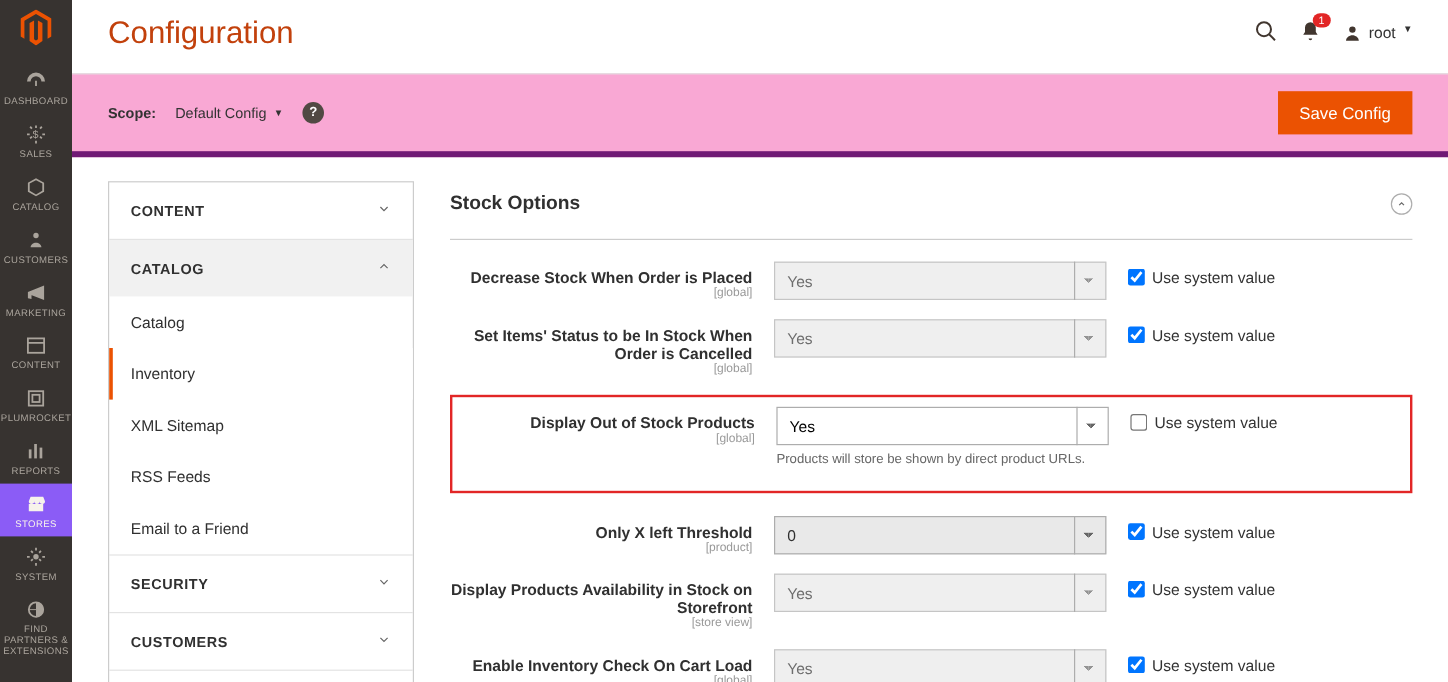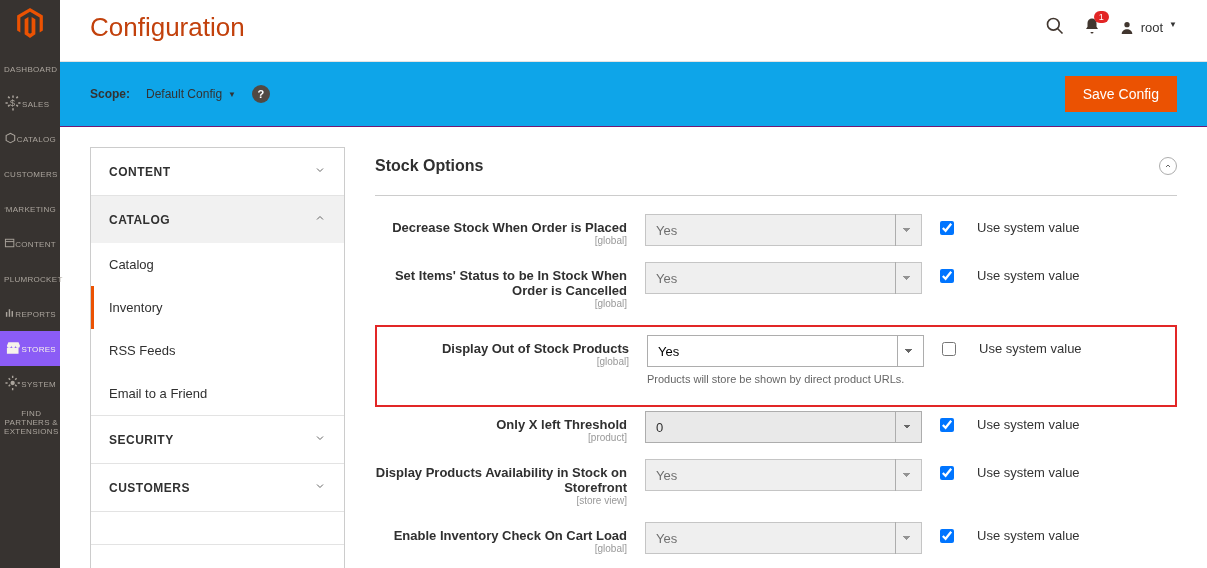--- a/index.html
+++ b/index.html
@@ -1,32 +1,32 @@
 <!DOCTYPE html>
 <html><head>
 <meta charset="utf-8">
 <style>
 * { margin: 0; padding: 0; box-sizing: border-box; }
 body { font-family: 'Helvetica Neue', Arial, sans-serif; font-size: 13px; color: #333; background: #fff; }
 .layout { display: flex; min-height: 568px; }
 .sidebar-nav { width: 60px; background: #373330; display: flex; flex-direction: column; align-items: center; padding-top: 8px; }
 .logo { color: #eb5202; margin-bottom: 10px; }
-.nav-item { display: flex; align-items: center; padding: 8px 4px 6px; width: 100%; color: #aaa49c; font-size: 8px; text-align: center; cursor: pointer; }
+.nav-item { display: flex; flex-direction: column; align-items: center; padding: 8px 4px 6px; width: 100%; color: #aaa49c; font-size: 8px; text-align: center; cursor: pointer; }
 .nav-item.active { background: #8b5cf6; color: #f7f3eb; }
 .nav-item svg { margin-bottom: 3px; }
 .nav-label { letter-spacing: 0.3px; }
 .main { flex: 1; display: flex; flex-direction: column; }
 .topbar { display: flex; align-items: center; justify-content: space-between; padding: 12px 30px 18px 30px; }
 .topbar h1 { font-size: 26px; font-weight: 400; color: #c2410c; }
 .top-icons { display: flex; align-items: center; gap: 18px; }
 .search-icon, .bell-icon, .user-icon { cursor: pointer; color: #41362f; }
 .bell-wrap { position: relative; }
 .badge { position: absolute; top: -6px; right: -8px; background: #e22626; color: #fff; font-size: 9px; border-radius: 8px; padding: 1px 5px; }
 .user-block { display: flex; align-items: flex-start; gap: 6px; font-size: 13px; color: #333; cursor: pointer; }
-.scope-bar { display: flex; align-items: center; justify-content: space-between; padding: 14px 30px; border-top: 1px solid #e3e3e3; border-bottom: 1px solid #701a75; background: #0ea5e9; }
+.scope-bar { display: flex; align-items: center; justify-content: space-between; padding: 14px 30px; border-top: 1px solid #e3e3e3; border-bottom: 5px solid #701a75; background: #f9a8d4; }
 .scope-left { display: flex; align-items: center; gap: 16px; }
 .scope-label { font-weight: 600; font-size: 12px; }
 .scope-select { font-size: 12px; display: flex; align-items: center; gap: 6px; cursor: pointer; }
 .help-icon { width: 18px; height: 18px; border-radius: 50%; background: #514943; color: #fff; display: flex; align-items: center; justify-content: center; font-size: 11px; font-weight: 700; cursor: pointer; }
 .save-btn { background: #eb5202; color: #fff; border: none; padding: 10px 18px; font-size: 14px; cursor: pointer; }
 .content-area { display: flex; gap: 30px; padding: 20px 30px 0 30px; }
 .config-sidebar { width: 255px; border: 1px solid #ccc; background: #fff; }
 .cfg-section { border-bottom: 1px solid #e3e3e3; }
 .cfg-header { display: flex; justify-content: space-between; align-items: center; padding: 16px 18px; font-weight: 700; font-size: 12px; letter-spacing: 0.5px; cursor: pointer; color: #303030; }
 .cfg-header.expanded { background: #f1f1f1; }
@@ -38,23 +38,23 @@
 .form-row { display: flex; align-items: flex-start; margin-bottom: 16px; }
 .form-label-col { width: 270px; text-align: right; padding-right: 18px; padding-top: 6px; }
 .form-label { font-size: 13px; font-weight: 600; color: #303030; }
 .form-scope { font-size: 10px; color: #999; }
 .form-input-col { width: 277px; }
 .form-select { width: 100%; height: 32px; border: 1px solid #adadad; background: #fff; padding: 0 28px 0 10px; font-size: 13px; appearance: none; background-image: linear-gradient(45deg, transparent 50%, #666 50%), linear-gradient(135deg, #666 50%, transparent 50%); background-position: calc(100% - 14px) 13px, calc(100% - 10px) 13px; background-size: 4px 4px, 4px 4px; background-repeat: no-repeat; position: relative; }
 .form-select.disabled { background-color: #e9e9e9; color: #303030; }
 .form-select-wrap { position: relative; }
 .form-select-wrap::after { content: ''; position: absolute; right: 0; top: 0; width: 26px; height: 32px; border-left: 1px solid #adadad; pointer-events: none; }
 .form-help { font-size: 11px; color: #666; margin-top: 6px; }
-.form-check-col { padding-left: 18px; padding-top: 6px; display: flex; align-items: flex-end; gap: 23px; font-size: 13px; }
+.form-check-col { padding-left: 18px; padding-top: 6px; display: flex; align-items: flex-start; gap: 6px; font-size: 13px; }
 .form-check-col input { width: 14px; height: 14px; }
-.highlight-box { border: 2px solid #e22626; padding: 8px 0 4px; margin-bottom: 4px; }
+.highlight-box { border: 2px solid #e22626; padding: 8px 0 4px; margin-bottom: 19px; }
 .caret { font-size: 8px; }
 </style>
 </head>
 <body>
 
 <div class="layout">
   <div class="sidebar-nav">
     <div class="logo">
       <svg width="26" height="30" viewBox="0 0 24 28">
           <path fill="#eb5202" d="M12 0L0 7v14l3 1.75V8.75L12 3.5l9 5.25v14L24 21V7L12 0zm-1.5 8.5L7 10.5v14L12 28l5-3.5v-14l-3.5-2v14.5L12 24l-1.5-1V8.5z"></path>
@@ -185,20 +185,21 @@
         </div>
         <div class="cfg-section">
           <div class="cfg-header expanded">
               <span>CATALOG</span>
               <span><svg width="12" height="12" viewBox="0 0 24 24" fill="none" stroke="#666" stroke-width="2">
                   <polyline points="6 15 12 9 18 15"></polyline>
                 </svg></span>
             </div>
           <div class="cfg-sub">Catalog</div>
           <div class="cfg-sub active">Inventory</div>
+          <div class="cfg-sub">XML Sitemap</div>
           <div class="cfg-sub">RSS Feeds</div>
           <div class="cfg-sub">Email to a Friend</div>
         </div>
         <div class="cfg-section">
             <div class="cfg-header">
               <span>SECURITY</span>
               <span><svg width="12" height="12" viewBox="0 0 24 24" fill="none" stroke="#666" stroke-width="2">
                   <polyline points="6 9 12 15 18 9"></polyline>
                 </svg></span>
             </div>

